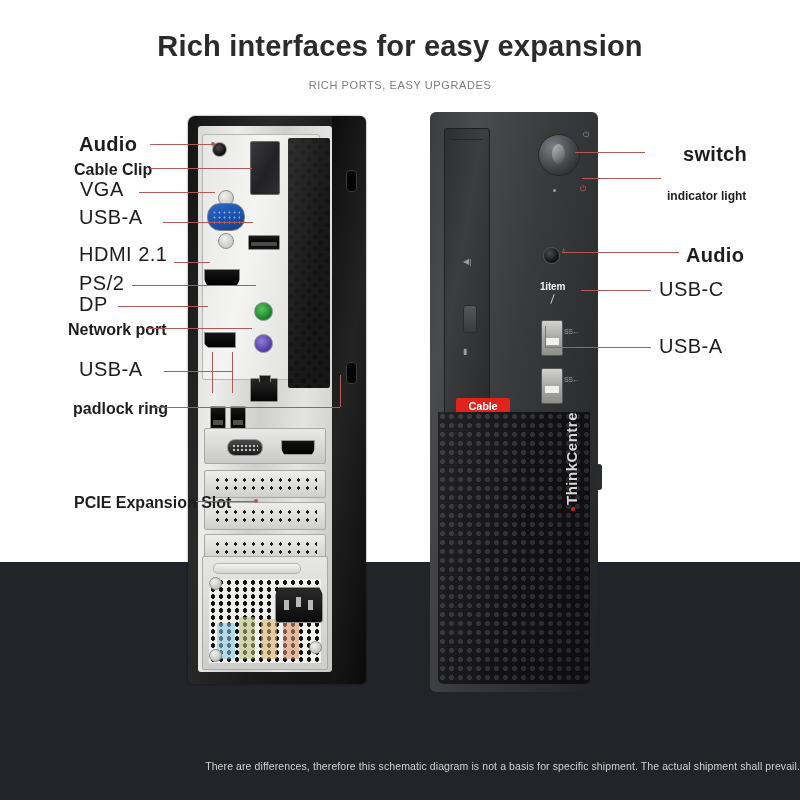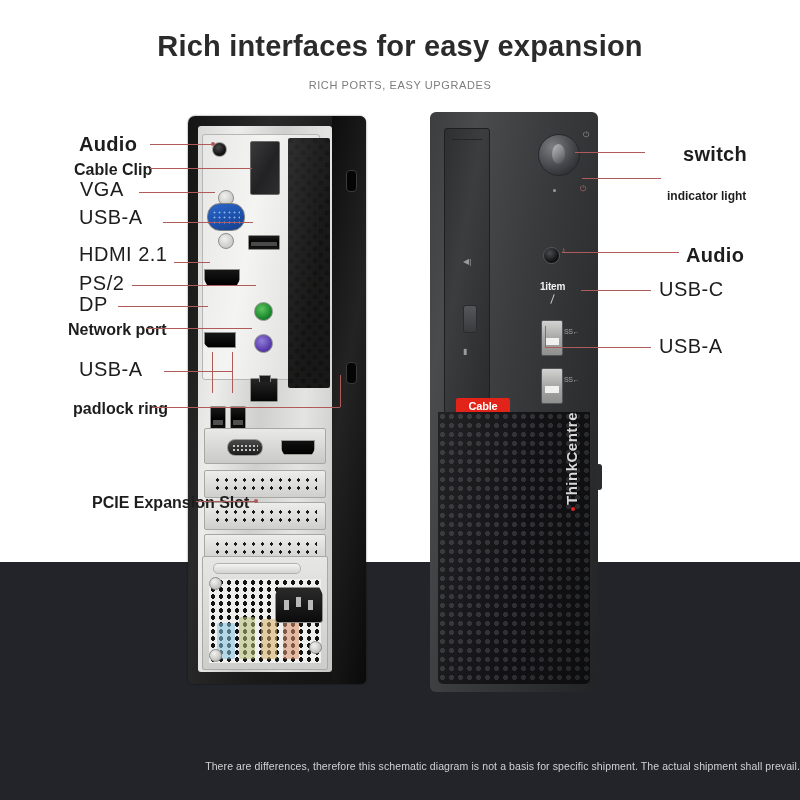--- a/index.html
+++ b/index.html
@@ -383,21 +383,21 @@
   <div class="leadv" style="left:212px;top:352px;height:20px;"></div>
   <div class="leadv" style="left:232px;top:352px;height:19px;"></div>
   <div class="leader" style="left:212px;top:371px;width:20px;"></div>
   <div class="leadv" style="left:212px;top:371px;height:22px;"></div>
   <div class="leadv" style="left:232px;top:371px;height:22px;"></div>
 
   <div class="lbl sm" style="left:73px;top:400px;">padlock ring</div>
   <div class="leader" style="left:152px;top:407px;width:188px;"></div>
   <div class="leadv" style="left:340px;top:375px;height:32px;"></div>
 
-  <div class="lbl sm" style="left:92px;top:494px;">PCIE Expansion Slot</div>
+  <div class="lbl sm" style="left:74px;top:494px;">PCIE Expansion Slot</div>
   <div class="leader" style="left:196px;top:501px;width:62px;"></div>
   <div class="dot" style="left:254px;top:499px;"></div>
 
   <div class="lbl bigb" style="left:683px;top:143px;">switch</div>
   <div class="leader" style="left:575px;top:152px;width:70px;"></div>
 
   <div class="lbl sm2" style="left:667px;top:161px;margin-top:28px;">indicator light</div>
   <div class="leader" style="left:582px;top:178px;width:79px;"></div>
 
   <div class="lbl bigb" style="left:686px;top:244px;">Audio</div>

